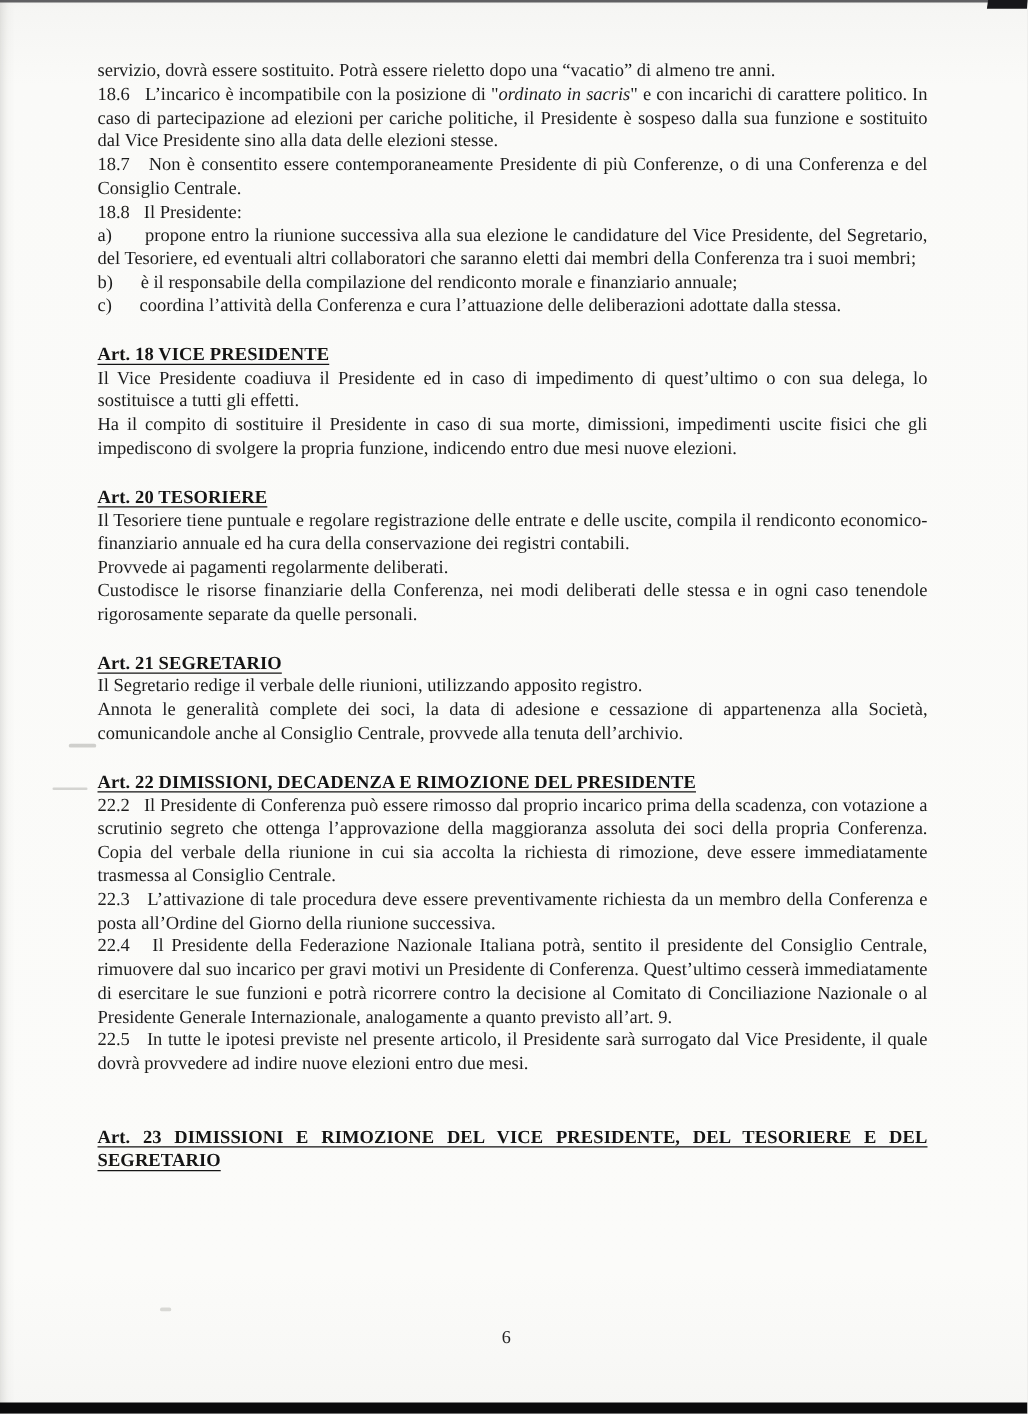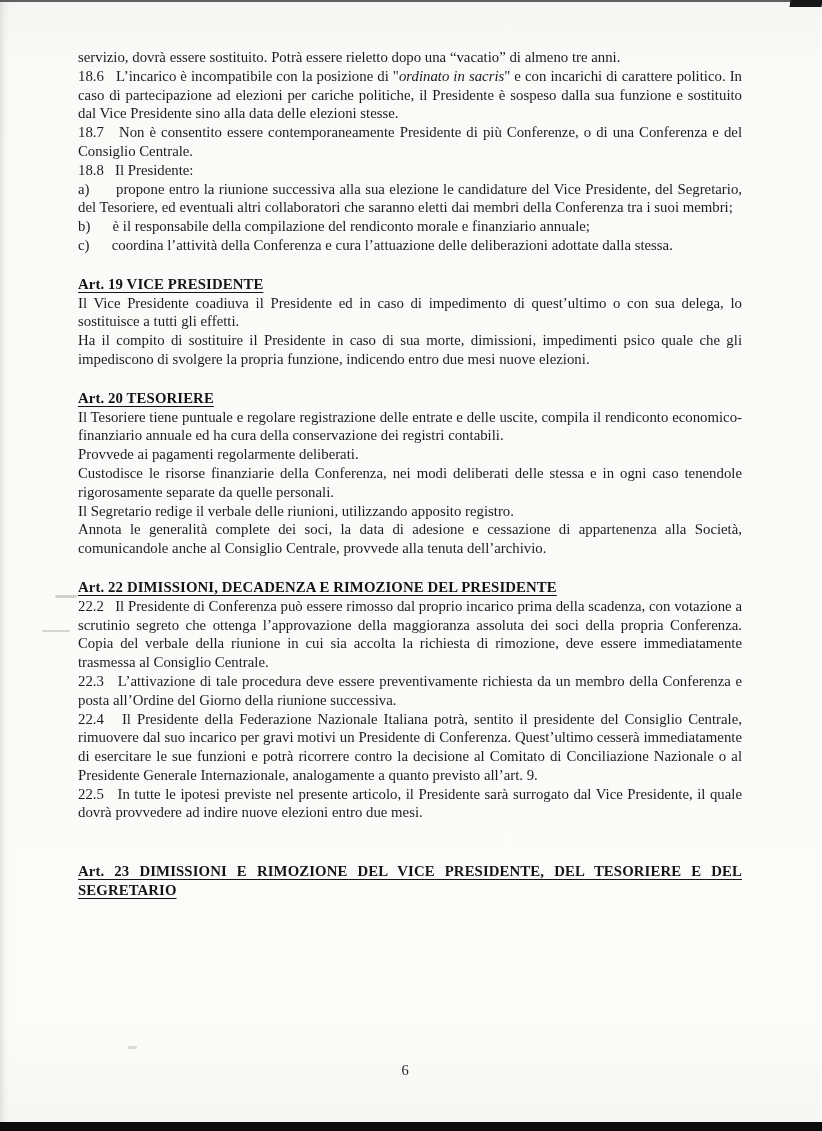--- a/index.html
+++ b/index.html
@@ -89,30 +89,33 @@
 
   <div class="content">
       <p class="para"><span>servizio, dovrà essere sostituito. Potrà essere rieletto dopo una “vacatio” di almeno tre anni.</span></p>
       <p class="para"><span>18.6&nbsp;&nbsp;&nbsp;L’incarico è incompatibile con la posizione di "</span><span class="italic">ordinato in sacris</span><span>" e con incarichi di carattere politico. In caso di partecipazione ad elezioni per cariche politiche, il Presidente è sospeso dalla sua funzione e sostituito dal Vice Presidente sino alla data delle elezioni stesse.</span></p>
       <p class="para"><span>18.7&nbsp;&nbsp;&nbsp;Non è consentito essere contemporaneamente Presidente di più Conferenze, o di una Conferenza e del Consiglio Centrale.</span></p>
       <p class="para"><span>18.8&nbsp;&nbsp;&nbsp;Il Presidente:</span></p>
       <p class="para"><span>a)&nbsp;&nbsp;&nbsp;&nbsp;&nbsp;&nbsp;propone entro la riunione successiva alla sua elezione le candidature del Vice Presidente, del Segretario, del Tesoriere, ed eventuali altri collaboratori che saranno eletti dai membri della Conferenza tra i suoi membri;</span></p>
       <p class="para"><span>b)&nbsp;&nbsp;&nbsp;&nbsp;&nbsp;&nbsp;è il responsabile della compilazione del rendiconto morale e finanziario annuale;</span></p>
       <p class="para"><span>c)&nbsp;&nbsp;&nbsp;&nbsp;&nbsp;&nbsp;coordina l’attività della Conferenza e cura l’attuazione delle deliberazioni adottate dalla stessa.</span></p>
       <h2 class="heading">
-        <span class="hline">Art. 19 VICE PRESIDENTE</span>
+        <span class="hline">Art. 18 VICE PRESIDENTE</span>
       </h2>
       <p class="para"><span>Il Vice Presidente coadiuva il Presidente ed in caso di impedimento di quest’ultimo o con sua delega, lo sostituisce a tutti gli effetti.</span></p>
-      <p class="para"><span>Ha il compito di sostituire il Presidente in caso di sua morte, dimissioni, impedimenti psico quale che gli impediscono di svolgere la propria funzione, indicendo entro due mesi nuove elezioni.</span></p>
+      <p class="para"><span>Ha il compito di sostituire il Presidente in caso di sua morte, dimissioni, impedimenti uscite fisici che gli impediscono di svolgere la propria funzione, indicendo entro due mesi nuove elezioni.</span></p>
       <h2 class="heading">
         <span class="hline">Art. 20 TESORIERE</span>
       </h2>
       <p class="para"><span>Il Tesoriere tiene puntuale e regolare registrazione delle entrate e delle uscite, compila il rendiconto economico-finanziario annuale ed ha cura della conservazione dei registri contabili.</span></p>
       <p class="para"><span>Provvede ai pagamenti regolarmente deliberati.</span></p>
       <p class="para"><span>Custodisce le risorse finanziarie della Conferenza, nei modi deliberati delle stessa e in ogni caso tenendole rigorosamente separate da quelle personali.</span></p>
+      <h2 class="heading">
+        <span class="hline">Art. 21 SEGRETARIO</span>
+      </h2>
       <p class="para"><span>Il Segretario redige il verbale delle riunioni, utilizzando apposito registro.</span></p>
       <p class="para"><span>Annota le generalità complete dei soci, la data di adesione e cessazione di appartenenza alla Società, comunicandole anche al Consiglio Centrale, provvede alla tenuta dell’archivio.</span></p>
       <h2 class="heading">
         <span class="hline">Art. 22 DIMISSIONI, DECADENZA E RIMOZIONE DEL PRESIDENTE</span>
       </h2>
       <p class="para"><span>22.2&nbsp;&nbsp;&nbsp;Il Presidente di Conferenza può essere rimosso dal proprio incarico prima della scadenza, con votazione a scrutinio segreto che ottenga l’approvazione della maggioranza assoluta dei soci della propria Conferenza. Copia del verbale della riunione in cui sia accolta la richiesta di rimozione, deve essere immediatamente trasmessa al Consiglio Centrale.</span></p>
       <p class="para"><span>22.3&nbsp;&nbsp;&nbsp;L’attivazione di tale procedura deve essere preventivamente richiesta da un membro della Conferenza e posta all’Ordine del Giorno della riunione successiva.</span></p>
       <p class="para"><span>22.4&nbsp;&nbsp;&nbsp;Il Presidente della Federazione Nazionale Italiana potrà, sentito il presidente del Consiglio Centrale, rimuovere dal suo incarico per gravi motivi un Presidente di Conferenza. Quest’ultimo cesserà immediatamente di esercitare le sue funzioni e potrà ricorrere contro la decisione al Comitato di Conciliazione Nazionale o al Presidente Generale Internazionale, analogamente a quanto previsto all’art. 9.</span></p>
       <p class="para"><span>22.5&nbsp;&nbsp;&nbsp;In tutte le ipotesi previste nel presente articolo, il Presidente sarà surrogato dal Vice Presidente, il quale dovrà provvedere ad indire nuove elezioni entro due mesi.</span></p>
       <h2 class="heading">

